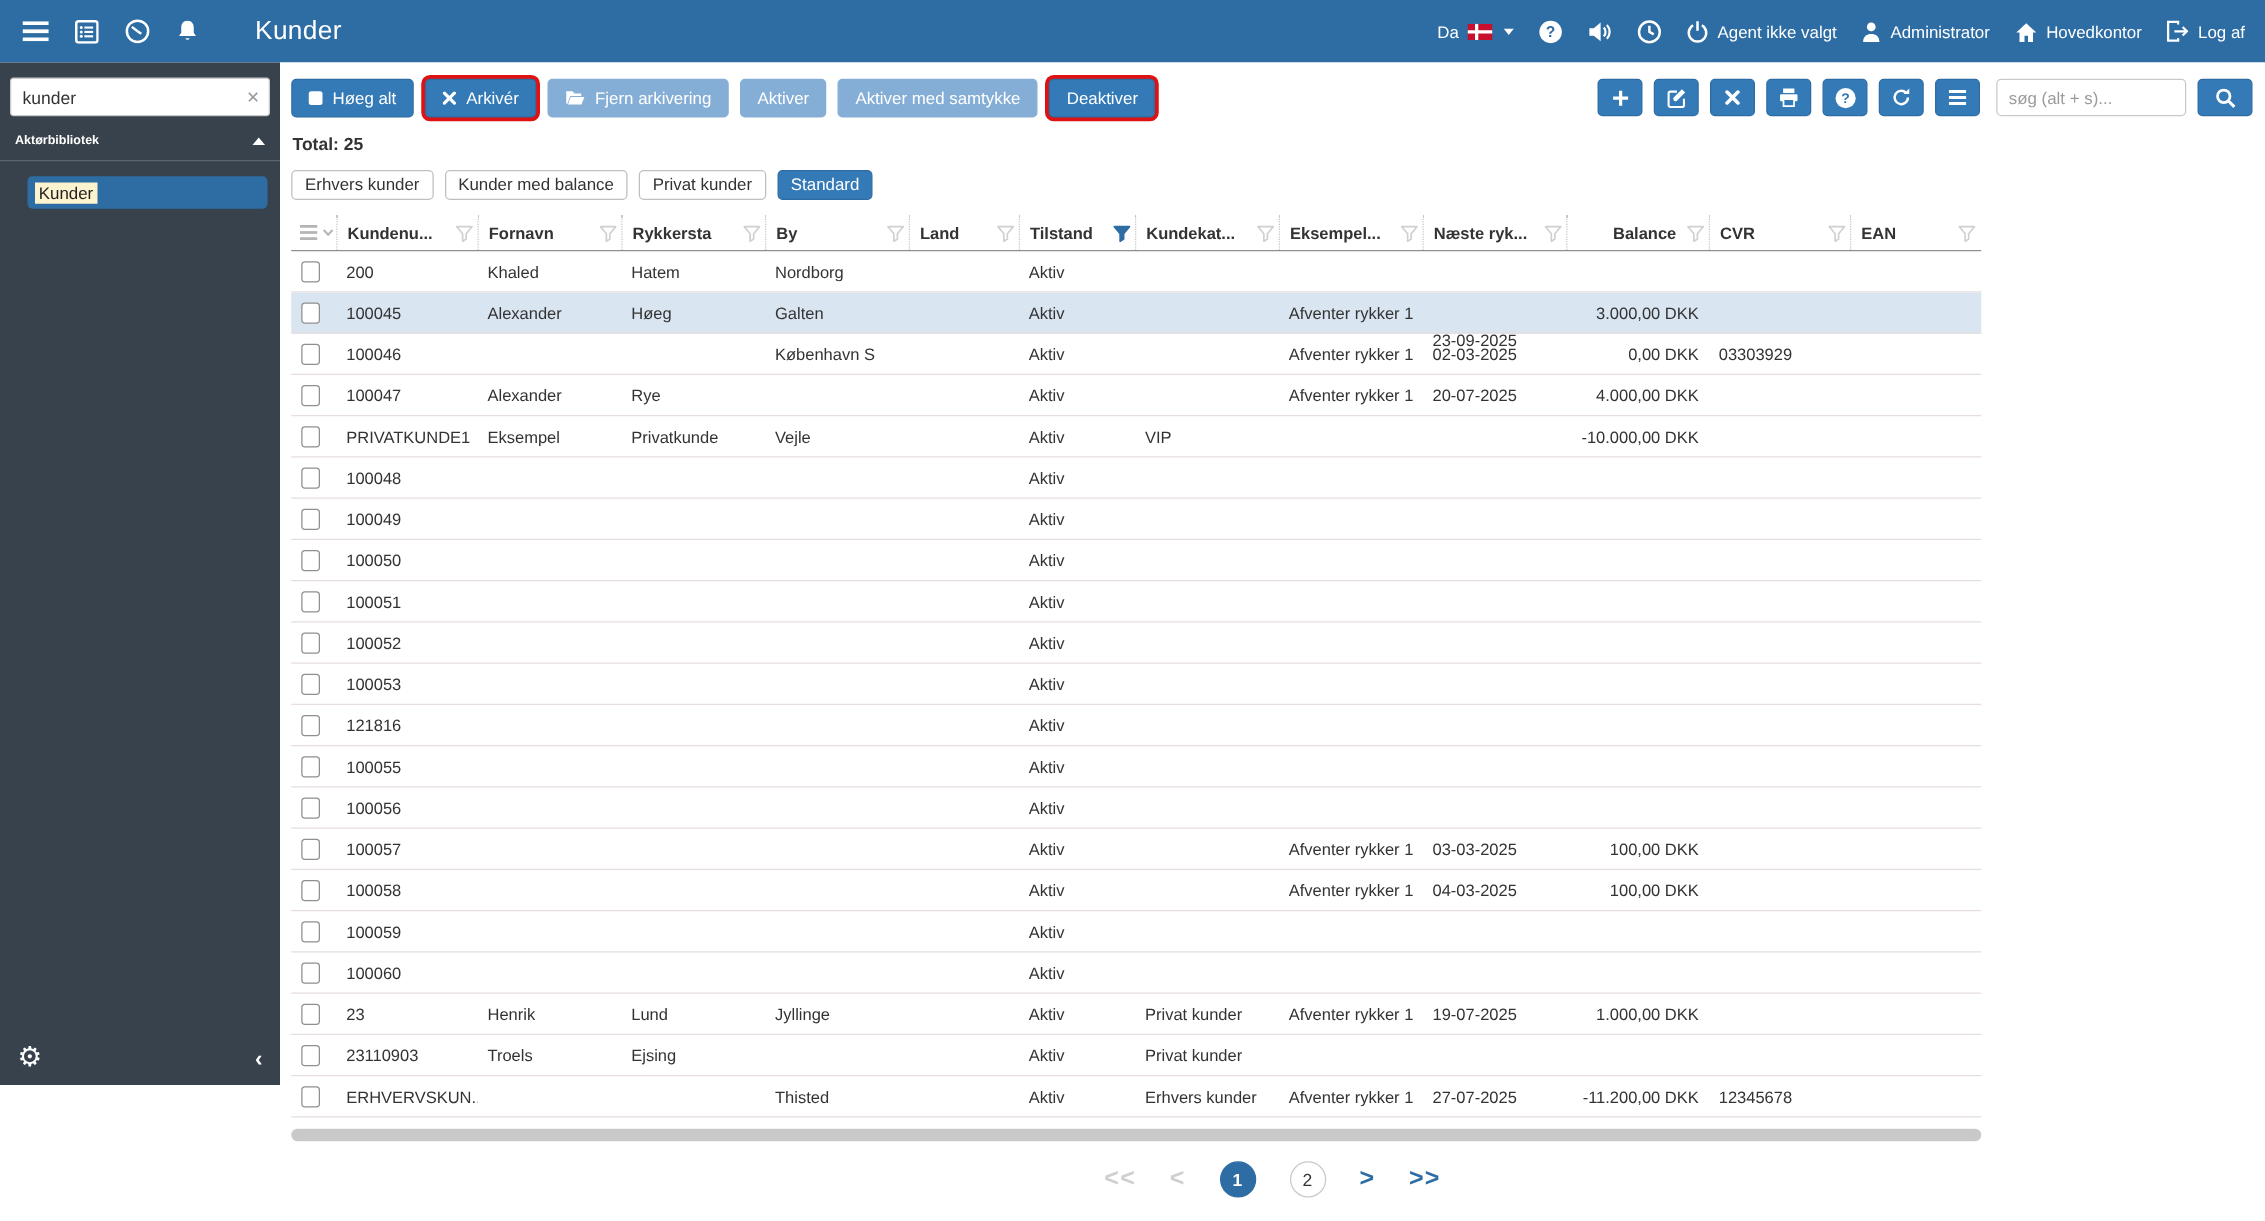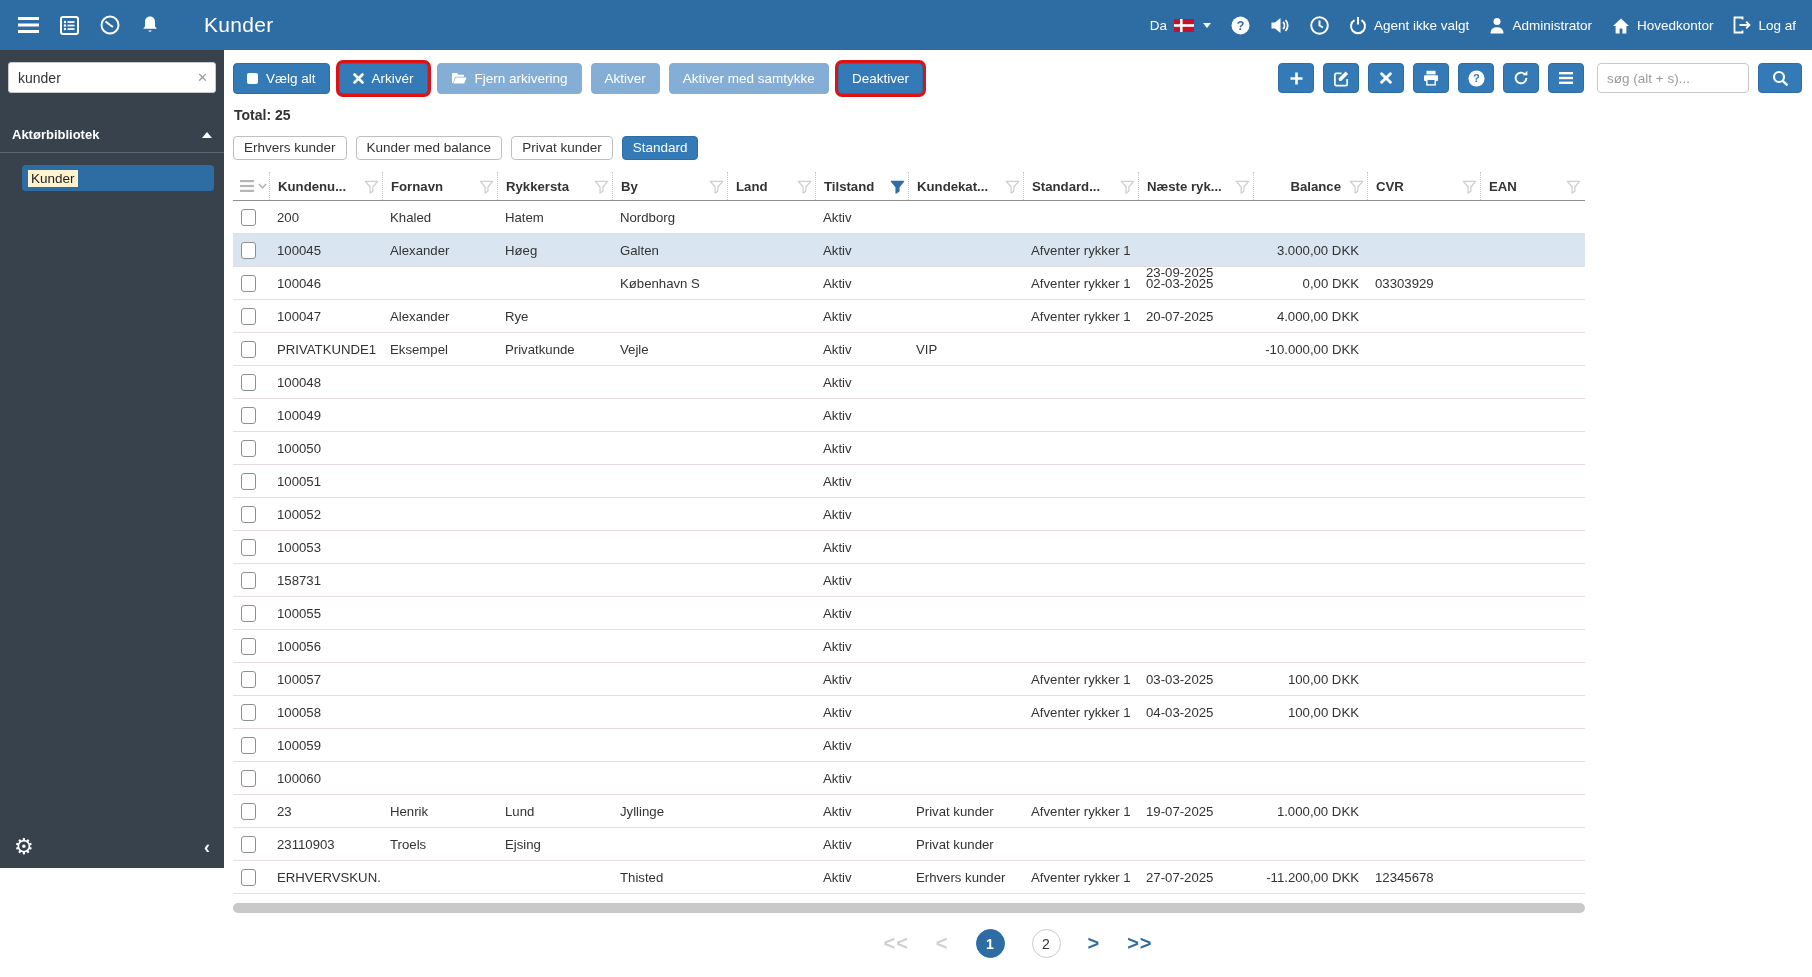--- a/index.html
+++ b/index.html
@@ -17,21 +17,21 @@
   .caret { width:0; height:0; border-left:4.5px solid transparent; border-right:4.5px solid transparent; border-top:5px solid #fff; margin-left:2px; }
   .icon-btn-flat { display:flex; align-items:center; }
 
   
   .sidebar { position:absolute; top:50px; left:0; bottom:0; width:224px; background:#37424c; }
   .side-search { position:relative; margin:12px 8px 0 8px; }
   .side-search input { width:208px; height:31px; border:1px solid #c9c9c9; border-radius:3px;
     padding:0 26px 0 9px; font-size:14px; color:#333; font-family:inherit; outline:none; }
   .side-clear { position:absolute; right:8px; top:8px; color:#9a9a9a; font-size:13px; font-weight:bold; cursor:pointer; }
   .side-section { display:flex; align-items:center; justify-content:space-between; padding:14px 12px 10px 12px;
-    color:#fff; font-weight:bold; font-size:13px; border-bottom:1px solid #5c666f; cursor:pointer;margin-top:20px; }
+    color:#fff; font-weight:bold; font-size:10px; border-bottom:1px solid #5c666f; cursor:pointer; }
   .side-section .tri { width:0; height:0; border-left:5px solid transparent; border-right:5px solid transparent; border-bottom:6px solid #fff; }
   .side-item { margin:12px 10px 0 22px; background:#2e6da4; border-radius:4px; height:26px;
     display:flex; align-items:center; padding:0 6px; cursor:pointer; }
   .side-item-label { background:#fdf3cf; color:#222; font-size:13.5px; padding:1px 3px; }
   .side-bottom { position:absolute; bottom:0; left:0; right:0; height:42px; display:flex;
     align-items:center; justify-content:space-between; padding:0 14px; color:#fff; }
   .gear { font-family:"DejaVu Sans",sans-serif; font-size:22px; cursor:pointer; line-height:1; }
   .collapse { font-size:18px; font-weight:bold; cursor:pointer; line-height:1; }
 
   
@@ -195,21 +195,21 @@
       <span class="collapse">‹</span>
     </div>
   </aside>
 
   <main class="main">
 
     <div class="actions-row">
       <div class="actions-left">
         <button class="btn">
           <span class="chk-ic"></span>
-          <span>Vælg alt</span>
+          <span>Høeg alt</span>
         </button>
         <button class="btn hl">
           <svg width="11" height="11" viewBox="0 0 11 11">
               <path d="M1.5 1.5 L9.5 9.5 M9.5 1.5 L1.5 9.5" stroke="#fff" stroke-width="2.6" stroke-linecap="round"></path>
             </svg>
           <span>Arkivér</span>
         </button>
         <button class="btn light">
           <svg width="16" height="13" viewBox="0 0 16 13">
               <path d="M1 1 h5 l1.5 1.7 H13 v2 H4.2 L2 11 H1 z" fill="#fff"></path>
@@ -340,21 +340,21 @@
               <path d="M1.5 2.5 h13 L9.5 8.5 v4.5 l-3 2 V8.5 Z" fill="#2e6da4" stroke="#2e6da4" stroke-width="1.4" stroke-linejoin="round"></path>
             </svg>
           </div>
           <div class="gh-cell" style="width: 115px;">
             <span>Kundekat...</span>
             <svg width="15" height="15" viewBox="0 0 16 16">
               <path d="M1.5 2.5 h13 L9.5 8.5 v4.5 l-3 2 V8.5 Z" fill="none" stroke="#cfcfcf" stroke-width="1.4" stroke-linejoin="round"></path>
             </svg>
           </div>
           <div class="gh-cell" style="width: 115px;">
-            <span>Standard...</span>
+            <span>Eksempel...</span>
             <svg width="15" height="15" viewBox="0 0 16 16">
               <path d="M1.5 2.5 h13 L9.5 8.5 v4.5 l-3 2 V8.5 Z" fill="none" stroke="#cfcfcf" stroke-width="1.4" stroke-linejoin="round"></path>
             </svg>
           </div>
           <div class="gh-cell" style="width: 115px;">
             <span>Næste ryk...</span>
             <svg width="15" height="15" viewBox="0 0 16 16">
               <path d="M1.5 2.5 h13 L9.5 8.5 v4.5 l-3 2 V8.5 Z" fill="none" stroke="#cfcfcf" stroke-width="1.4" stroke-linejoin="round"></path>
             </svg>
           </div>
@@ -562,21 +562,21 @@
             <div class="gcell" style="width: 115px;"></div>
             <div class="gcell" style="width: 115px;"></div>
             <div class="gcell right" style="width: 114px;"></div>
             <div class="gcell" style="width: 113px;"></div>
             <div class="gcell" style="width: 104px;"></div>
           </div>
           <div class="gr">
             <div style="width: 36px;">
               <div class="cbx"></div>
             </div>
-            <div class="gcell" style="width: 113px;">158731</div>
+            <div class="gcell" style="width: 113px;">121816</div>
             <div class="gcell" style="width: 115px;"></div>
             <div class="gcell" style="width: 115px;"></div>
             <div class="gcell" style="width: 115px;"></div>
             <div class="gcell" style="width: 88px;"></div>
             <div class="gcell" style="width: 93px;">Aktiv</div>
             <div class="gcell" style="width: 115px;"></div>
             <div class="gcell" style="width: 115px;"></div>
             <div class="gcell" style="width: 115px;"></div>
             <div class="gcell right" style="width: 114px;"></div>
             <div class="gcell" style="width: 113px;"></div>

